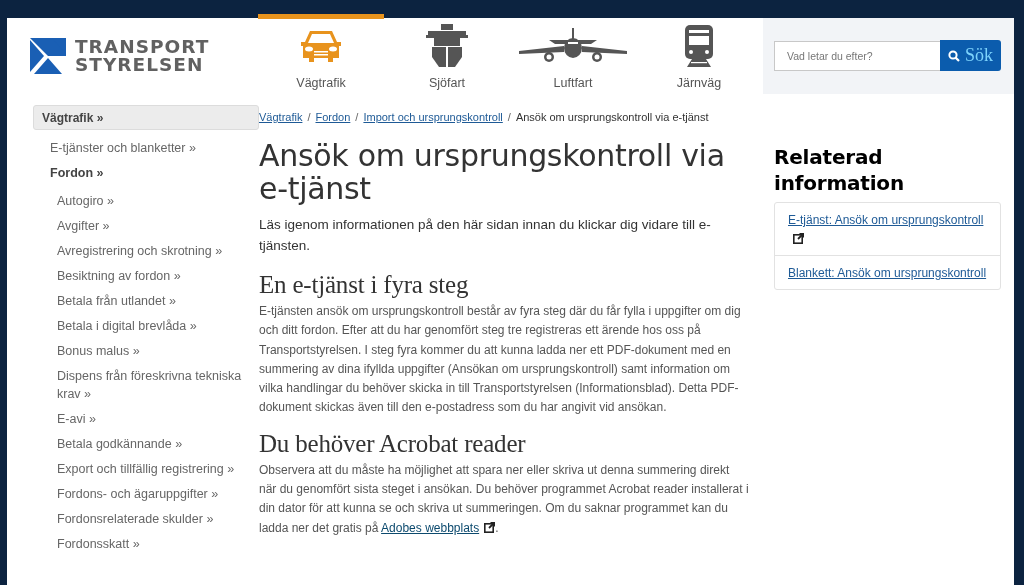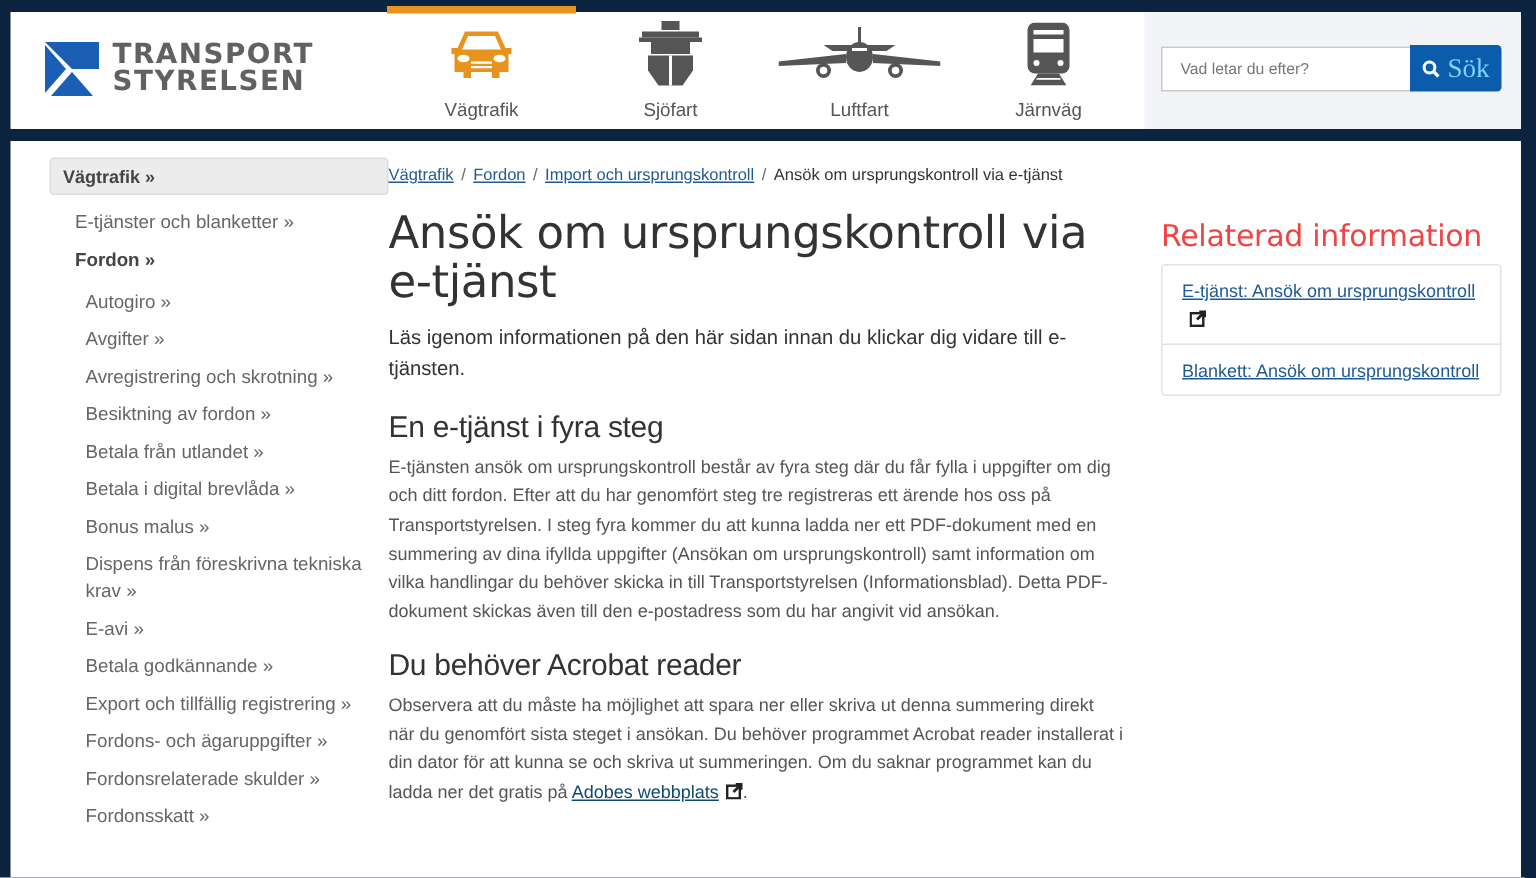--- a/index.html
+++ b/index.html
@@ -5,21 +5,21 @@
   * { box-sizing: border-box; margin: 0; padding: 0; }
   html, body { width: 1024px; height: 585px; overflow: hidden; }
   body {
     background: #0c2340;
     font-family: "Liberation Sans", "DejaVu Sans", sans-serif;
     color: #333;
     position: relative;
   }
   
   .header {
-    position: absolute; left: 7px; top: 8px; width: 815px; height: 78px;
+    position: absolute; left: 7px; top: 18px; width: 815px; height: 78px;
     background: #fff;
   }
   .logo {
     position: absolute; left: 23px; top: 20px; display: flex; align-items: center;
   }
   .logo svg { width: 36px; height: 36px; }
   .logo-text {
     margin-left: 9px; font-weight: bold; font-size: 18.5px; line-height: 18px;
     letter-spacing: 1px; color: #616161; font-family: "DejaVu Sans", sans-serif;
   }
@@ -67,29 +67,29 @@
   .content { position: absolute; left: 252px; top: 15px; width: 490px; }
   .breadcrumb { font-size: 11px; line-height: 17px; color: #333; }
   .breadcrumb a { color: #1e5a96; text-decoration: underline; }
   .breadcrumb .sep { color: #666; margin: 0 5px; }
   h1 {
     font-weight: normal; font-size: 30px; line-height: 33px; color: #333; margin-top: 13px;
     font-family: "DejaVu Sans", sans-serif; letter-spacing: -0.3px;
   }
   .lead { font-weight: normal; font-size: 13.5px; line-height: 21px; color: #333; margin-top: 9px; }
   h2 {
-    font-weight: normal; font-size: 20px; line-height: 24px; color: #333;
-    font-family: Liberation Sans, sans-serif; margin-top: 17px; letter-spacing: -0.2px;
+    font-weight: normal; font-size: 25px; line-height: 24px; color: #333;
+    font-family: Liberation Serif, serif; margin-top: 17px; letter-spacing: -0.2px;
   }
   p.body { font-size: 12px; line-height: 19.3px; color: #555; margin-top: 5px; }
   p.body a { color: #0c4a6e; text-decoration: underline; }
   .ext-icon { display: inline-block; width: 11px; height: 11px; vertical-align: -1px; margin-left: 5px; }
   .related { position: absolute; left: 767px; top: 50px; width: 227px; }
   .related h3 {
-    font-weight: normal; font-size: 20px; line-height: 26px; color: #ef4444;
+    font-weight: bold; font-size: 20px; line-height: 26px; color: #000000;
     font-family: "DejaVu Sans", sans-serif; letter-spacing: -0.2px;
   }
   .rel-list { margin-top: 6px; border: 1px solid #e2e2e2; border-radius: 3px; }
   .rel-item { padding: 8px 13px 6px 13px; font-size: 12px; line-height: 19px; border-bottom: 1px solid #e2e2e2; }
   .rel-item:last-child { border-bottom: none; }
   .rel-item a { color: #1e5a96; text-decoration: underline; }
 </style>
 </head>
 <body>
 

